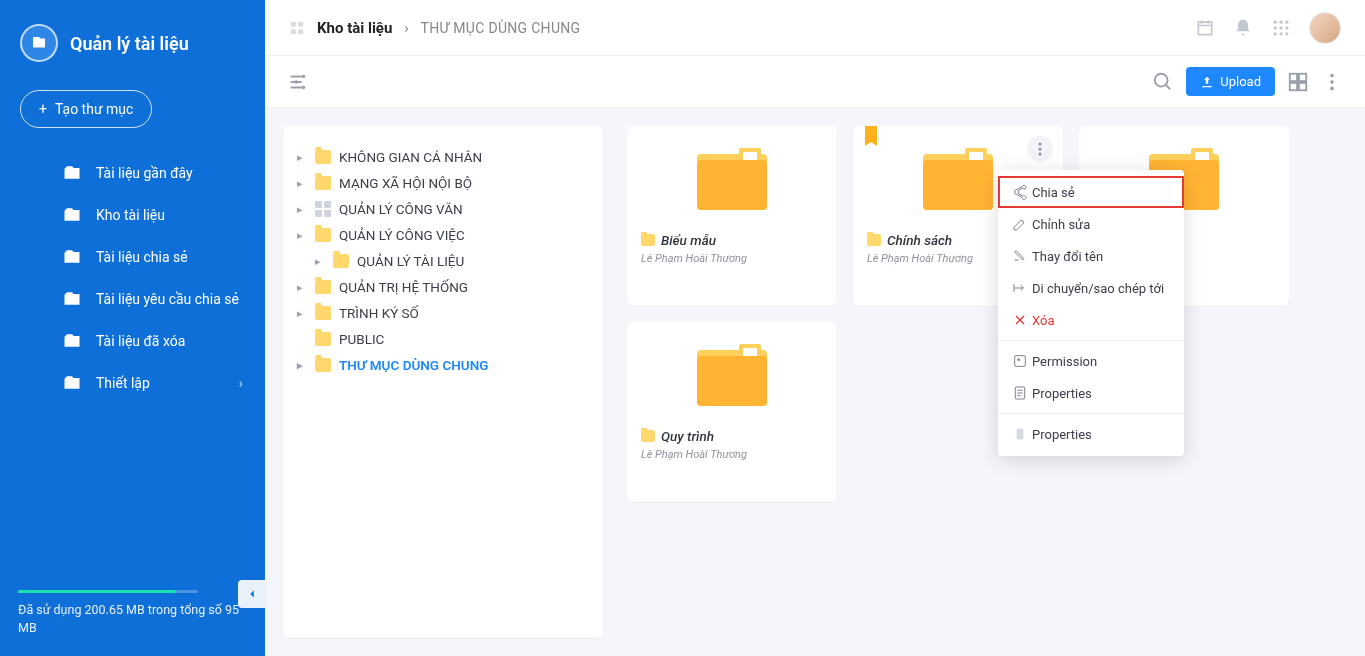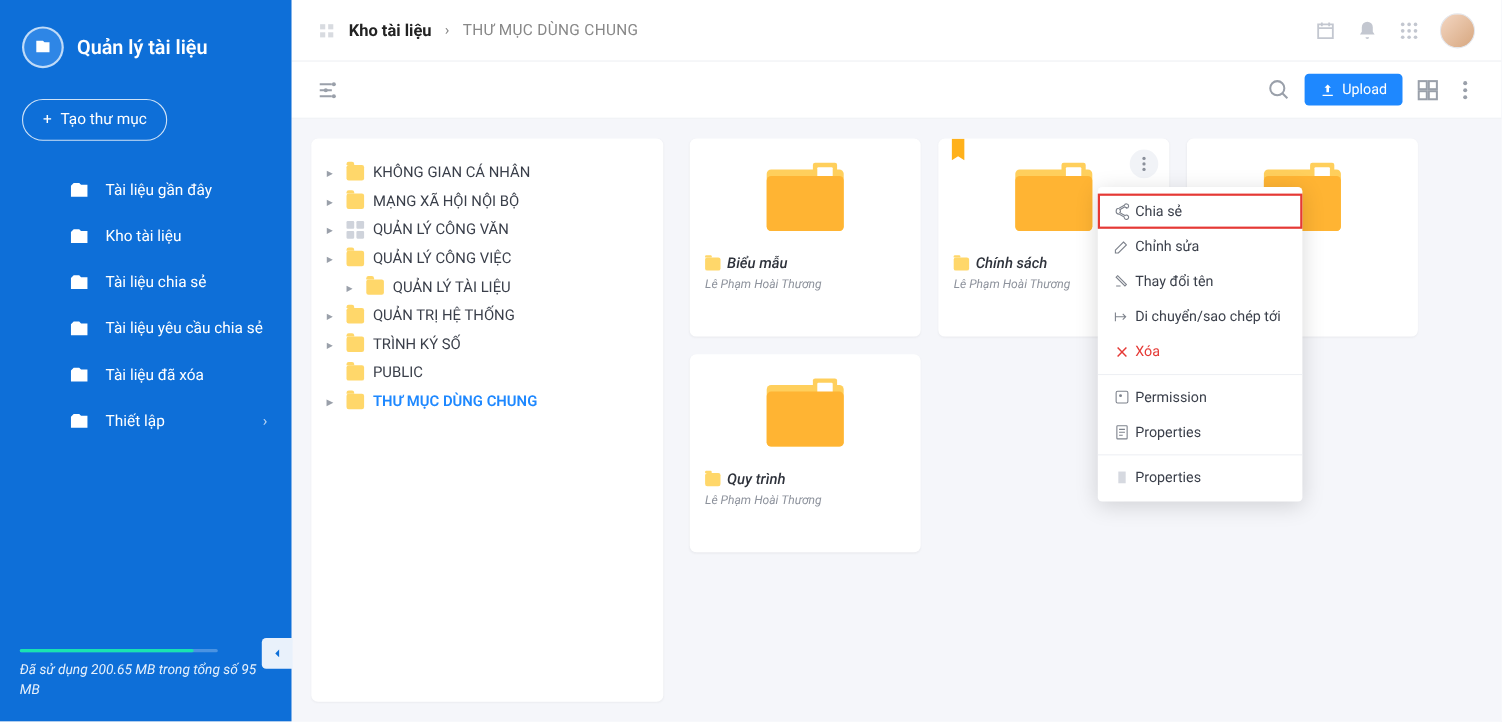--- a/index.html
+++ b/index.html
@@ -8,21 +8,21 @@
 .sidebar-header { display: flex; align-items: center; gap: 12px; padding: 24px 20px 18px; }
 .logo-circle { width: 38px; height: 38px; border: 2px solid rgba(255,255,255,.7); border-radius: 50%; display: flex; align-items: center; justify-content: center; background: #2e86e6; }
 .logo-circle svg { width: 18px; height: 18px; fill: #fff; }
 .app-title { font-size: 18px; font-weight: 600; }
 .create-btn { margin: 10px 20px 18px; border: 1.5px solid rgba(255,255,255,.8); border-radius: 22px; padding: 10px 18px; display: flex; align-items: center; gap: 8px; font-size: 14px; color: #fff; cursor: pointer; width: fit-content; }
 .nav { flex: 1; padding: 6px 0; margin-left: 40px; }
 .nav-item { display: flex; align-items: center; gap: 14px; padding: 11px 22px; font-size: 14px; cursor: pointer; position: relative; }
 .nav-icon { width: 20px; height: 20px; display: flex; align-items: center; justify-content: center; }
 .nav-icon svg { width: 20px; height: 20px; fill: #fff; }
 .nav-chevron { margin-left: auto; opacity: .7; }
-.storage { padding: 12px 18px 18px; font-size: 12.5px; line-height: 1.5; color: rgba(255,255,255,.9); font-style: italic; }
+.storage { padding: 12px 18px 18px; font-size: 12.5px; line-height: 1.5; color: rgba(255,255,255,.9); }
 .storage-bar { height: 3px; background: rgba(255,255,255,.25); border-radius: 2px; margin-bottom: 8px; width: 180px; }
 .storage-fill { height: 100%; background: #19e3b1; width: 88%; border-radius: 2px; }
 .collapse-btn { position: absolute; right: -1px; bottom: 48px; width: 28px; height: 28px; background: #e9f1fb; border-radius: 4px 0 0 4px; display: flex; align-items: center; justify-content: center; cursor: pointer; }
 .collapse-btn svg { width: 14px; height: 14px; fill: #0e6fd8; }
 
 .main { flex: 1; display: flex; flex-direction: column; background: #fff; }
 .topbar { height: 56px; border-bottom: 1px solid #eef0f4; display: flex; align-items: center; padding: 0 24px; gap: 12px; }
 .bc-icon { width: 16px; height: 16px; opacity: .55; }
 .bc-strong { font-weight: 700; font-size: 15px; color: #222; }
 .bc-sep { color: #888; font-size: 14px; }

